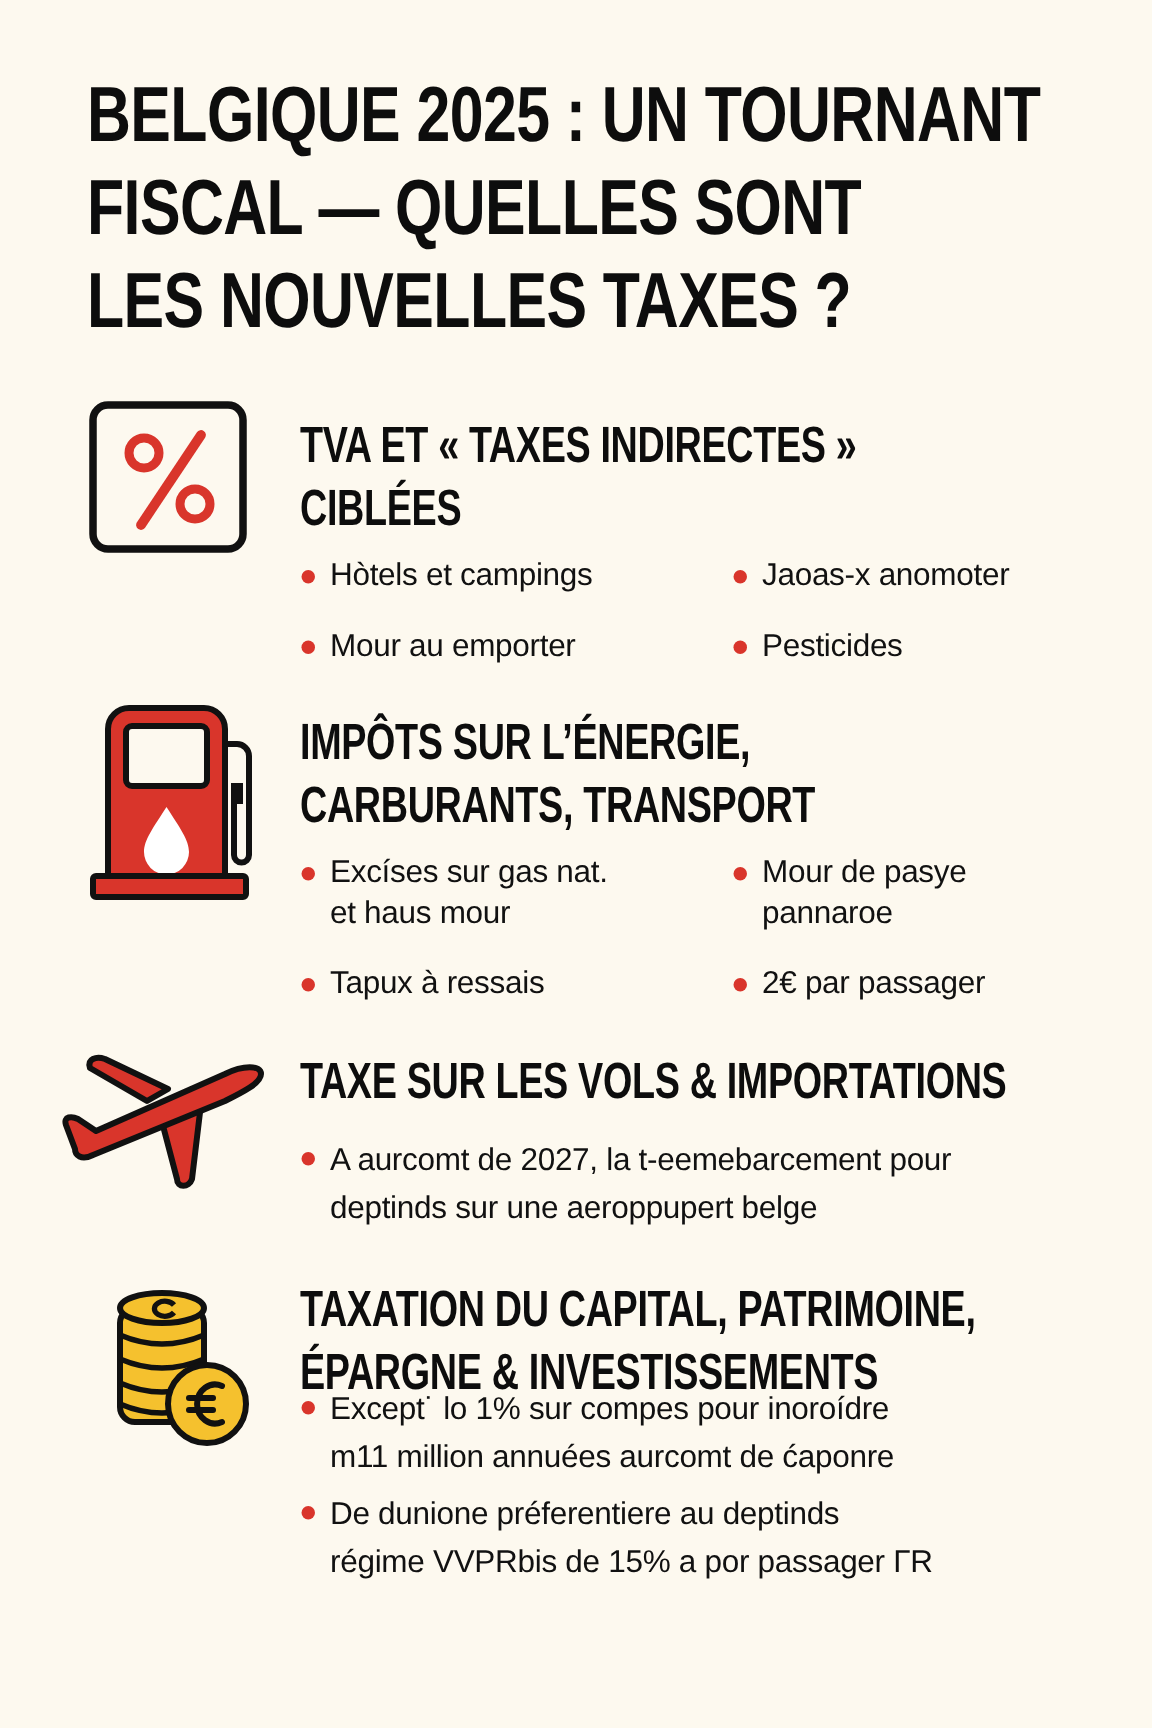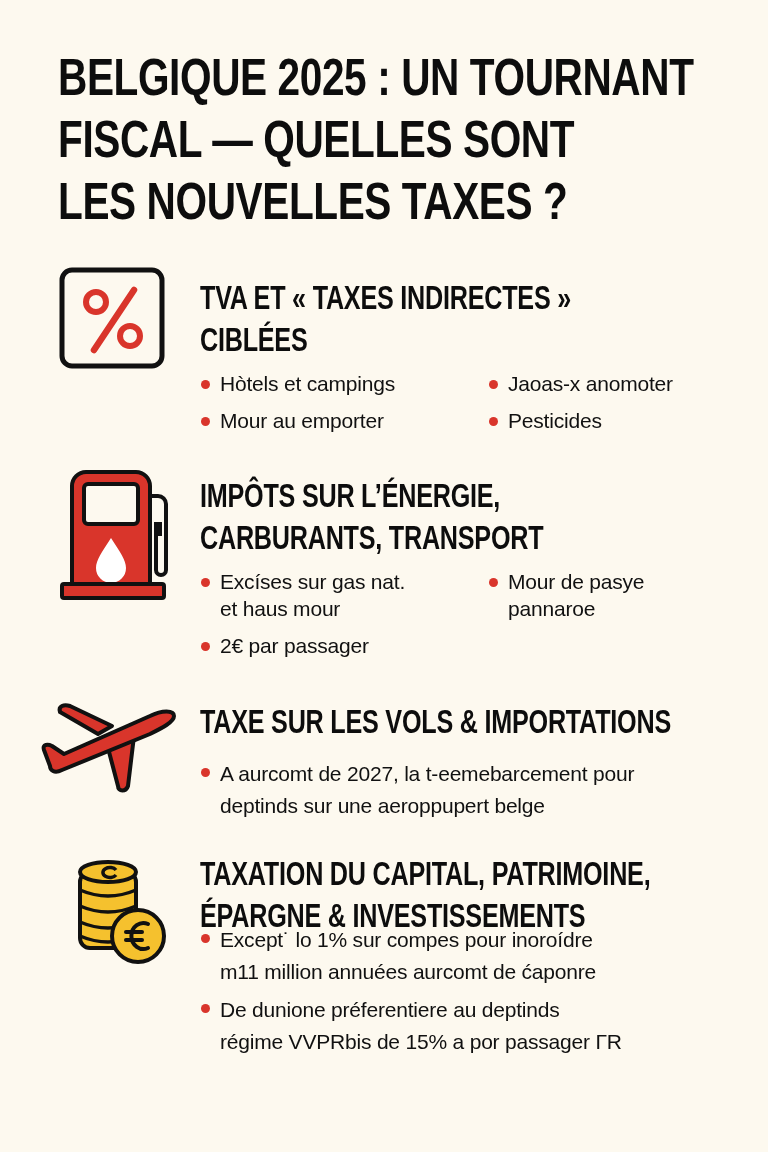--- a/index.html
+++ b/index.html
@@ -42,21 +42,21 @@
       font-size: 21px; line-height: 27px; font-weight: 500;
       color: #111;
       letter-spacing: -0.2px;
     }
     .bullet::before {
       content: ""; position: absolute; left: 1px; top: 10px;
       width: 9px; height: 9px; border-radius: 50%;
       background: #d9352b;
     }
     .bullet .line { display: block; }
-    .grid2 { display: grid; grid-template-columns: 288px 260px; row-gap: 10px; }
+    .grid2 { display: grid; grid-template-columns: 288px 260px; row-gap: 20px; }
   </style>
 </head>
 <body>
 
 <h1 class="title">
   <span>BELGIQUE 2025 : UN TOURNANT</span>
   <span>FISCAL — QUELLES SONT</span>
   <span>LES NOUVELLES TAXES ?</span>
 </h1>
 
@@ -106,20 +106,23 @@
   </h2>
   <ul class="bullets grid2" style="top:568px;">
     <li class="bullet">
       <span class="line">Excíses sur gas nat.</span>
       <span class="line">et haus mour</span>
     </li>
     <li class="bullet">
       <span class="line">Mour de pasye</span>
       <span class="line">pannaroe</span>
     </li>
+    <li class="bullet">
+        <span class="line">Tapux à ressais</span>
+      </li>
     <li class="bullet">
         <span class="line">2€  par passager</span>
       </li>
   </ul>
 </div>
 
 <div class="section" style="top:0;">
   <div class="icon" style="left:38px; top:698px; width:140px; height:96px;">
     <svg width="140" height="96" viewBox="0 0 140 96">
       <g stroke="#111" stroke-width="4" stroke-linejoin="round" fill="#d9352b">

